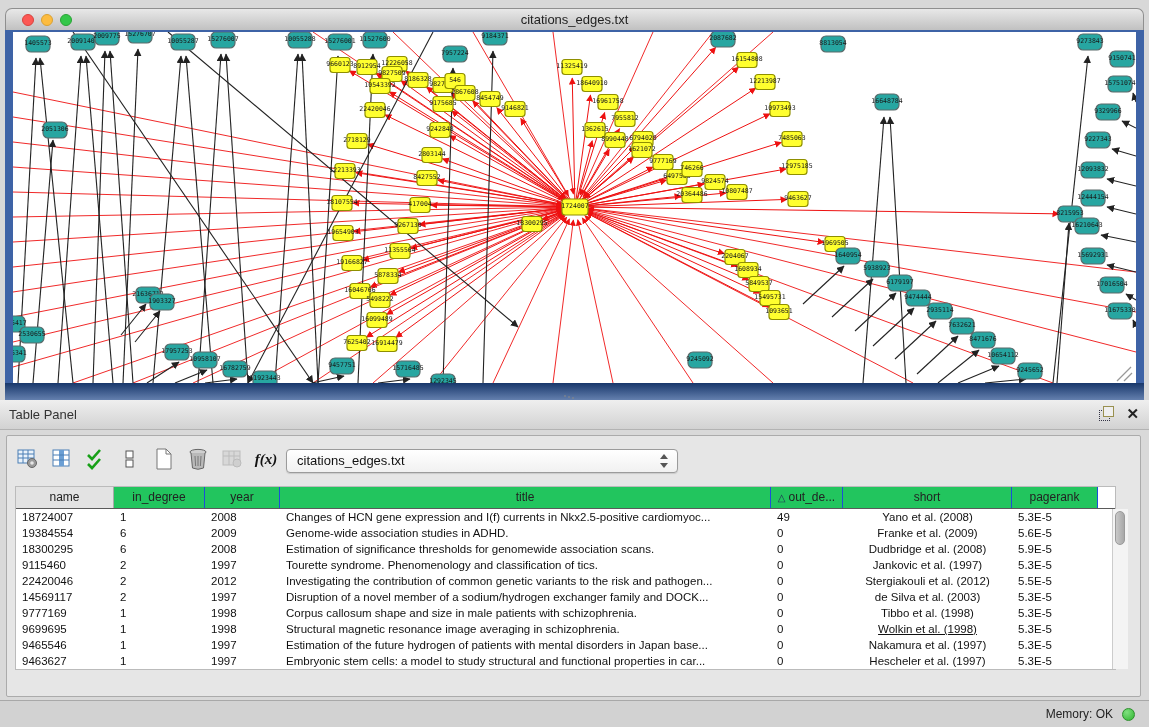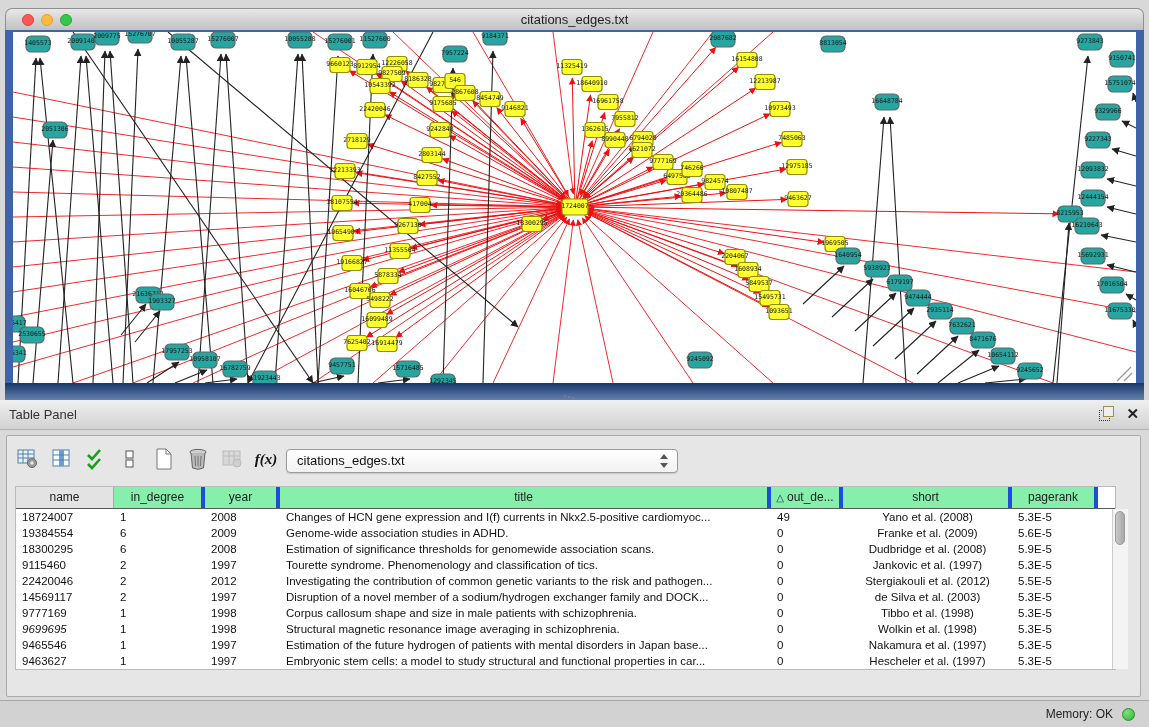--- a/index.html
+++ b/index.html
@@ -41,21 +41,21 @@
     border:1px solid #9b9b9b;border-radius:4px;box-sizing:border-box;box-shadow:0 1px 1px rgba(0,0,0,.12);}
   .dropdown .val{position:absolute;left:10px;top:0;height:22px;line-height:22px;font-size:13px;color:#111;}
   .stepper{position:absolute;right:8px;top:4px;width:9px;height:14px;}
   .stepper .up{position:absolute;top:0;left:0;width:0;height:0;border-left:4.5px solid transparent;
     border-right:4.5px solid transparent;border-bottom:5px solid #555;}
   .stepper .dn{position:absolute;bottom:0;left:0;width:0;height:0;border-left:4.5px solid transparent;
     border-right:4.5px solid transparent;border-top:5px solid #555;}
   .grid-table{position:absolute;left:8px;top:50px;width:1099px;background:#fff;border:1px solid #bbb;box-sizing:content-box;}
   .hdr-row{display:flex;height:21px;border-bottom:1px solid #5a5a5a;}
   .hdr-cell{box-sizing:border-box;height:21px;line-height:21px;text-align:center;font-size:12px;color:#222;
-    background:#86efac;border-right:4px solid #1d4ed8;overflow:hidden;white-space:nowrap;}
+    background:#22c55e;border-right:1px solid #1d4ed8;overflow:hidden;white-space:nowrap;}
   .hdr-cell.gray{background:#e3e3e3;border-right:1px solid #a9a9a9;}
   .sort-tri{font-size:10px;color:#235;margin-right:3px;}
   .data-rows{position:relative;}
   .t-row{display:flex;height:16px;background:#fff;}
   .t-cell{box-sizing:border-box;height:16px;line-height:16px;font-size:11.5px;color:#111;
     padding-left:6px;overflow:hidden;white-space:nowrap;}
   .t-cell.center{text-align:center;padding-left:0;}
   .vscroll{position:absolute;left:1096px;top:22px;width:15px;bottom:0;background:#f4f4f4;border-left:1px solid #ccc;}
   .vthumb{position:absolute;left:2px;top:2px;width:10px;height:34px;background:linear-gradient(90deg,#c9c9c9,#a8a8a8);
     border-radius:6px;border:1px solid #9a9a9a;box-sizing:border-box;}
@@ -839,26 +839,26 @@
           <div class="t-row">
             <div class="t-cell" style="width: 98px;">9777169</div>
             <div class="t-cell" style="width: 91px;">1</div>
             <div class="t-cell" style="width: 75px;">1998</div>
             <div class="t-cell" style="width: 491px;">Corpus callosum shape and size in male patients with schizophrenia.</div>
             <div class="t-cell" style="width: 72px;">0</div>
             <div class="t-cell center" style="width: 169px;">Tibbo et al. (1998)</div>
             <div class="t-cell" style="width: 86px;">5.3E-5</div>
           </div>
           <div class="t-row">
-            <div class="t-cell" style="width: 98px; font-style: italic;">9699695</div>
+            <div class="t-cell" style="width: 98px;">9699695</div>
             <div class="t-cell" style="width: 91px;">1</div>
             <div class="t-cell" style="width: 75px;">1998</div>
             <div class="t-cell" style="width: 491px;">Structural magnetic resonance image averaging in schizophrenia.</div>
             <div class="t-cell" style="width: 72px;">0</div>
-            <div class="t-cell center" style="width: 169px;">Wolkin et al. (1998)</div>
+            <div class="t-cell center" style="width: 169px; text-decoration: underline;">Wolkin et al. (1998)</div>
             <div class="t-cell" style="width: 86px;">5.3E-5</div>
           </div>
           <div class="t-row">
             <div class="t-cell" style="width: 98px;">9465546</div>
             <div class="t-cell" style="width: 91px;">1</div>
             <div class="t-cell" style="width: 75px;">1997</div>
             <div class="t-cell" style="width: 491px;">Estimation of the future hydrogen of patients with mental disorders in Japan base...</div>
             <div class="t-cell" style="width: 72px;">0</div>
             <div class="t-cell center" style="width: 169px;">Nakamura et al. (1997)</div>
             <div class="t-cell" style="width: 86px;">5.3E-5</div>

